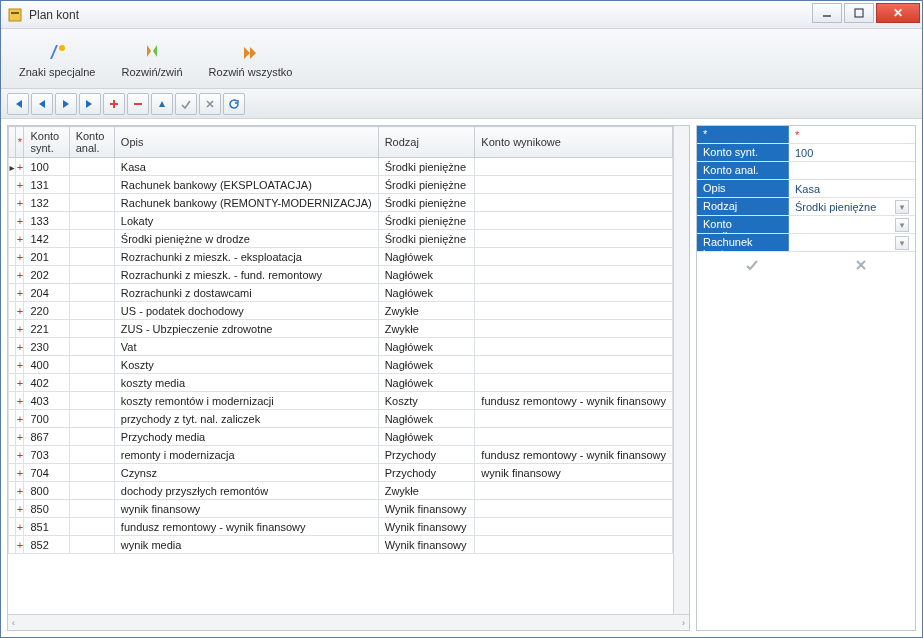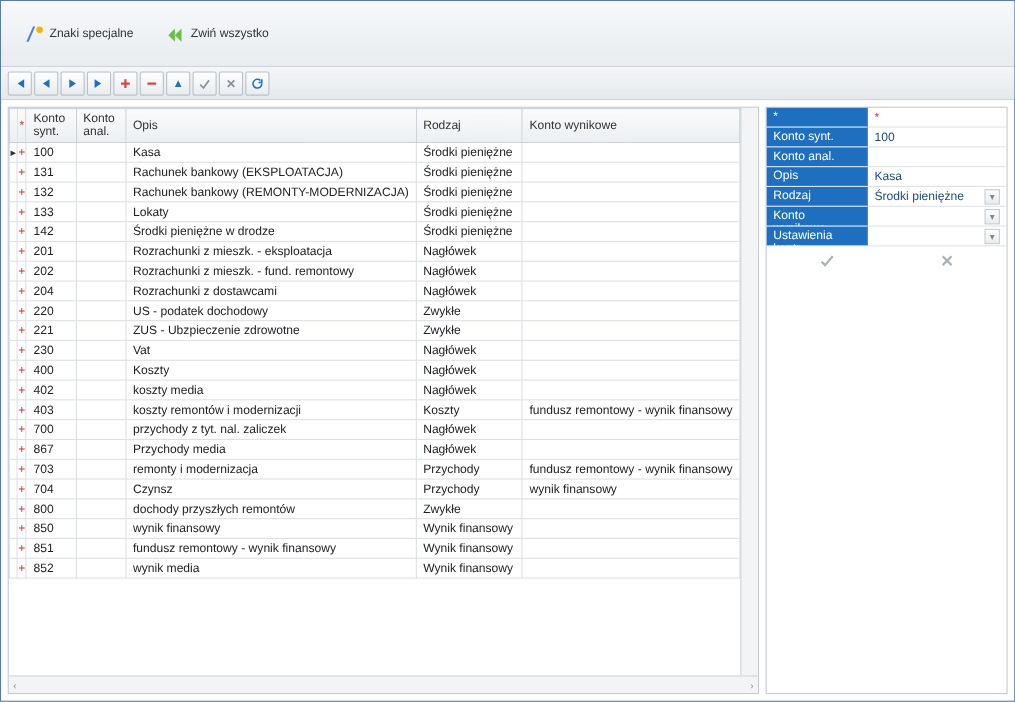--- a/index.html
+++ b/index.html
@@ -7,21 +7,21 @@
   .window { width: 923px; height: 638px; border: 1px solid #5a7aa8; display: flex; flex-direction: column; background: #fff; position: relative; }
   .titlebar { height: 28px; background: linear-gradient(#fdfdfd,#e9edf3); display: flex; align-items: center; padding: 0 0 0 6px; border-bottom: 1px solid #d0d5dd; }
   .titlebar .app-icon { width: 16px; height: 16px; margin-right: 6px; }
   .titlebar .title { flex: 1; font-size: 12px; color: #333; }
   .win-btns { display: flex; height: 100%; }
   .win-btn { width: 30px; height: 20px; margin: 2px 2px 0 0; border: 1px solid #b5c0cc; background: linear-gradient(#fdfdfd,#e6ebf1); display: flex; align-items: center; justify-content: center; font-size: 10px; color: #445; }
   .win-btn.close { background: linear-gradient(#f06a5a,#d63f2d); color: #fff; border-color: #b2372a; width: 44px; font-size: 12px; font-weight: bold; }
   .menubar { height: 22px; display: flex; align-items: center; gap: 4px; padding: 0 6px; border-bottom: 1px solid #e0e4ea; }
   .menubar span { padding: 2px 6px; color: #1a2a4a; }
   .toolbar1 { height: 60px; background: linear-gradient(#f7f9fb,#e8ecee); border-bottom: 1px solid #cfd4da; display: flex; align-items: center; padding: 4px 10px; gap: 10px; }
-  .tool-btn { display: flex; flex-direction: row; align-items: center; gap: 2px; padding: 4px 8px; }
+  .tool-btn { display: flex; flex-direction: column; align-items: center; gap: 2px; padding: 4px 8px; }
   .tool-btn .ticon { width: 24px; height: 24px; display:flex; align-items:center; justify-content:center; }
   .tool-btn .tlabel { font-size: 11px; color: #333; white-space: nowrap; }
   .toolbar2 { height: 30px; background: linear-gradient(#f4f6f8,#e6e9ec); border-bottom: 1px solid #cfd4da; display: flex; align-items: center; padding: 2px 6px; gap: 2px; }
   .nav-btn { width: 22px; height: 22px; border: 1px solid #b9c2cb; background: linear-gradient(#fefefe,#e8ecf0); display: flex; align-items: center; justify-content: center; border-radius: 2px; }
   .content { flex: 1; display: flex; padding: 6px; gap: 6px; overflow: hidden; }
   .grid-wrap { flex: 1; border: 1px solid #c4cad1; display: flex; flex-direction: column; overflow: hidden; }
   .grid { flex: 1; overflow: auto; position: relative; }
   table { border-collapse: collapse; width: 100%; font-size: 11px; }
   thead th { background: linear-gradient(#fafbfc,#eceff2); border: 1px solid #c9cfd5; padding: 3px 6px; text-align: left; font-weight: normal; color: #333; position: sticky; top: 0; }
   tbody td { border: 1px solid #dde1e6; padding: 2px 6px; height: 18px; white-space: nowrap; overflow: hidden; }
@@ -37,40 +37,71 @@
   .prop-value { flex:1; padding:2px 6px; color:#1f4a7a; display:flex; align-items:center; justify-content:space-between; }
   .prop-value .dd { color:#888; font-size:9px; border:1px solid #c3cad1; width:14px; height:14px; display:flex; align-items:center; justify-content:center; background:linear-gradient(#fdfdfd,#e8ecef);}
   .prop-star { color:#d33; }
   .side-actions { display:flex; justify-content:space-around; padding:6px 0; color:#aab0b7; }
   .grid-body { display:flex; flex:1; overflow:hidden;}
 </style>
 </head>
 <body>
 
 <div class="window">
+  <div class="titlebar">
+    <span class="app-icon">
+      <svg width="16" height="16" viewBox="0 0 16 16">
+          <rect x="2" y="2" width="12" height="12" fill="#f2c84b" stroke="#b38a1d"></rect>
+          <rect x="4" y="5" width="8" height="2" fill="#7a5c10"></rect>
+        </svg>
+    </span>
+    <span class="title">Plan kont</span>
+    <div class="win-btns">
+      <div class="win-btn">
+          <svg width="10" height="10">
+            <line x1="1" y1="8" x2="9" y2="8" stroke="#445" stroke-width="1.5"></line>
+          </svg>
+        </div>
+      <div class="win-btn">
+          <svg width="10" height="10">
+            <rect x="1" y="1" width="8" height="8" fill="none" stroke="#445" stroke-width="1.2"></rect>
+          </svg>
+        </div>
+      <div class="win-btn close">✕</div>
+    </div>
+  </div>
 
 
   <div class="toolbar1">
     <div class="tool-btn">
       <span class="ticon">
           <svg width="22" height="22" viewBox="0 0 22 22">
             <path d="M4 18 L10 4 L12 4 L6 18 Z" fill="#4a7fe0"></path>
             <circle cx="16" cy="7" r="3" fill="#f4b400"></circle>
           </svg>
         </span>
       <span class="tlabel">Znaki specjalne</span>
     </div>
     <div class="tool-btn">
       <span class="ticon">
           <svg width="22" height="22" viewBox="0 0 22 22">
-            <path d="M17 6 L11 12 L17 18" fill="#6abf4a"></path>
-            <path d="M11 6 L5 12 L11 18" fill="#6abf4a"></path>
+            <path d="M6 4 L10 10 L6 16" fill="#e08a2a"></path>
+            <path d="M16 4 L12 10 L16 16" fill="#6abf4a"></path>
           </svg>
         </span>
-      <span class="tlabel">Zwiń wszystko</span>
+      <span class="tlabel">Rozwiń/zwiń</span>
+    </div>
+    <div class="tool-btn">
+      <span class="ticon">
+          <svg width="22" height="22" viewBox="0 0 22 22">
+            <path d="M5 6 L11 12 L5 18" fill="#e08a2a"></path>
+            <path d="M11 6 L17 12 L11 18" fill="#e08a2a"></path>
+          </svg>
+        </span>
+      <span class="tlabel">Rozwiń wszystko</span>
     </div>
   </div>
 
   <div class="toolbar2">
     <div class="nav-btn">
         <svg width="12" height="12">
           <path d="M2 2v8M10 2L4 6l6 4z" fill="#1f6fc1"></path>
         </svg>
       </div>
     <div class="nav-btn">
@@ -379,21 +410,21 @@
           </div>
       </div>
       <div class="prop-row">
         <div class="prop-label">Konto wynikowe</div>
         <div class="prop-value">
             <span></span>
             <span class="dd">▾</span>
           </div>
       </div>
       <div class="prop-row">
-        <div class="prop-label">Ustawienia kontr.</div>
+        <div class="prop-label">Rachunek kontr.</div>
         <div class="prop-value">
             <span></span>
             <span class="dd">▾</span>
           </div>
       </div>
       <div class="side-actions">
         <span><svg width="14" height="14">
               <path d="M2 8l3 3 7-8" stroke="#aab0b7" stroke-width="2" fill="none"></path>
             </svg></span>
         <span><svg width="14" height="14">

